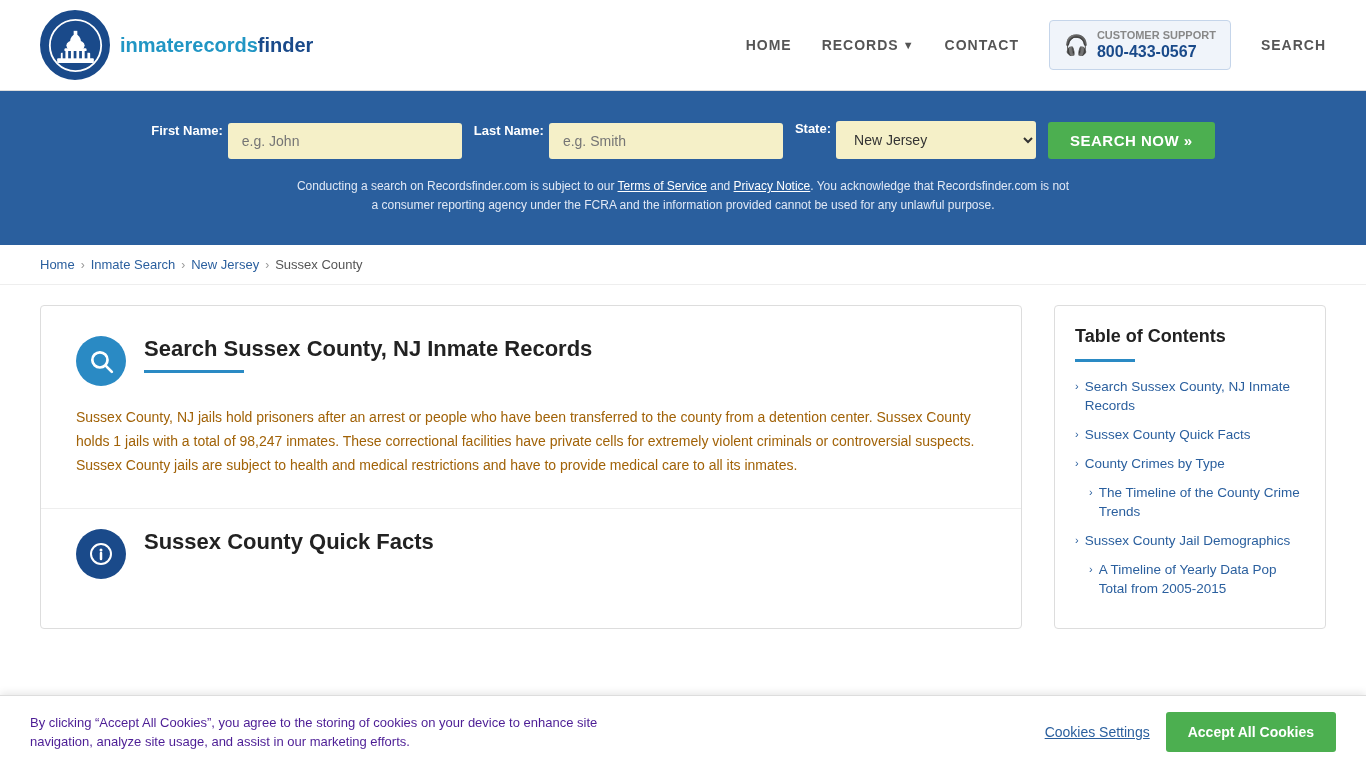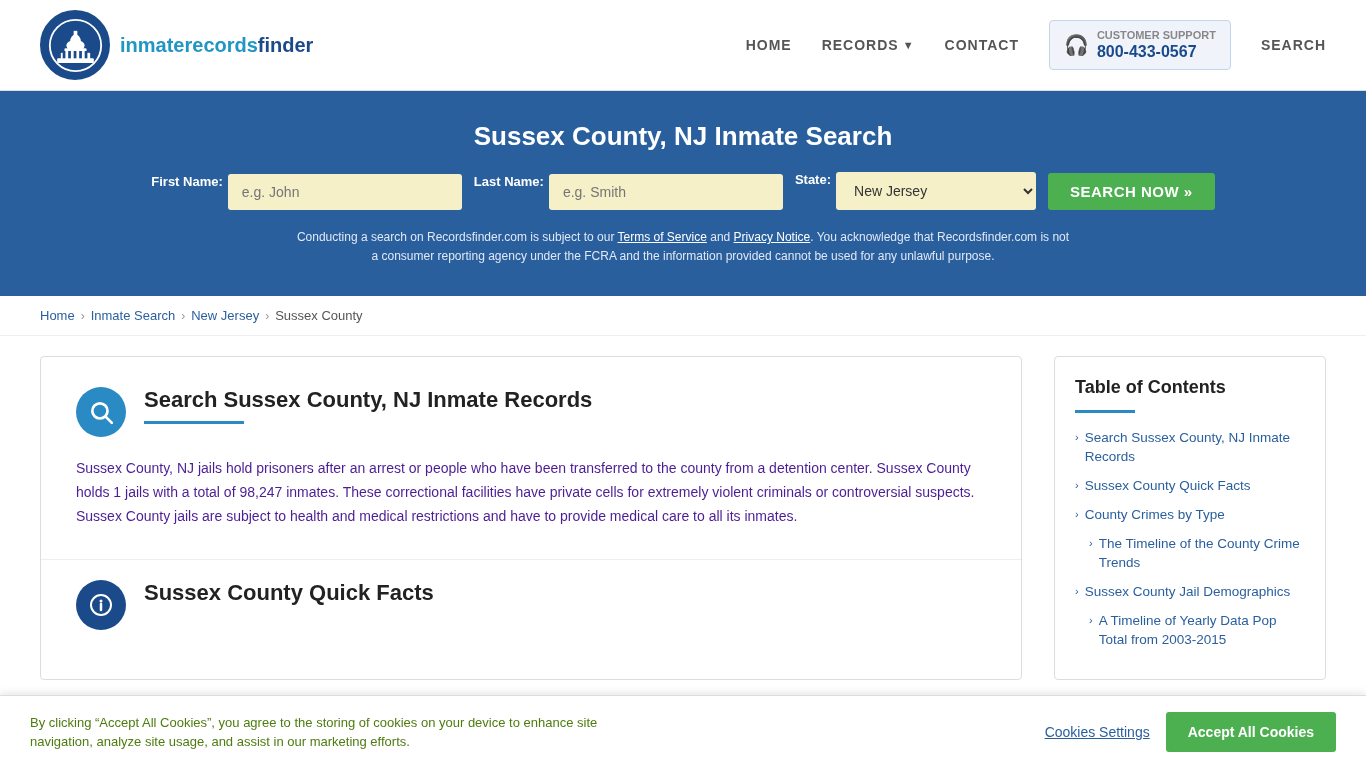--- a/index.html
+++ b/index.html
@@ -230,21 +230,21 @@
       font-weight: bold;
       color: #222;
       margin-bottom: 8px;
     }
     .title-underline {
       width: 100px;
       height: 3px;
       background: #2a8ac4;
     }
     .article-section p {
-      color: #4c1d95;
+      color: #a16207;
       line-height: 1.7;
       font-size: 14px;
     }
 
     
     .article-section-partial {
       padding: 20px 35px 10px;
     }
     .partial-header {
       display: flex;
@@ -327,21 +327,21 @@
       border-top: 1px solid #ddd;
       padding: 16px 30px;
       display: flex;
       align-items: center;
       justify-content: space-between;
       z-index: 999;
       box-shadow: 0 -2px 8px rgba(0,0,0,0.1);
     }
     .cookie-text {
       font-size: 13px;
-      color: #4d7c0f;
+      color: #4c1d95;
       max-width: 600px;
       line-height: 1.5;
     }
     .cookie-actions {
       display: flex;
       align-items: center;
       gap: 16px;
       margin-left: 7px;
     }
     .cookie-settings-btn {
@@ -404,21 +404,20 @@
       <div>
         <div class="support-text">CUSTOMER SUPPORT</div>
         <div class="support-number">800-433-0567</div>
       </div>
     </div>
     <span class="login-btn">SEARCH</span>
   </nav>
 </header>
 
 <section class="hero">
-  <h1>Sussex County, NJ Inmate Search</h1>
   <div class="search-form">
     <div class="form-group">
       <label>First Name:</label>
       <input type="text" placeholder="e.g. John" style="">
     </div>
     <div class="form-group">
       <label>Last Name:</label>
       <input type="text" placeholder="e.g. Smith" style="">
     </div>
     <div class="form-group">
@@ -506,21 +505,21 @@
         <li class="toc-sub">
           <span class="toc-chevron">›</span>
           <a href="#">The Timeline of the County Crime Trends</a>
         </li>
         <li>
           <span class="toc-chevron">›</span>
           <a href="#">Sussex County Jail Demographics</a>
         </li>
         <li class="toc-sub">
           <span class="toc-chevron">›</span>
-          <a href="#">A Timeline of Yearly Data Pop Total from 2003-2015</a>
+          <a href="#">A Timeline of Yearly Data Pop Total from 2005-2015</a>
         </li>
       </ul>
     </div>
   </aside>
 
 </div>
 
 <div class="cookie-banner">
   <p class="cookie-text">By clicking “Accept All Cookies”, you agree to the storing of cookies on your device to enhance site navigation, analyze site usage, and assist in our marketing efforts.</p>
   <div class="cookie-actions">

